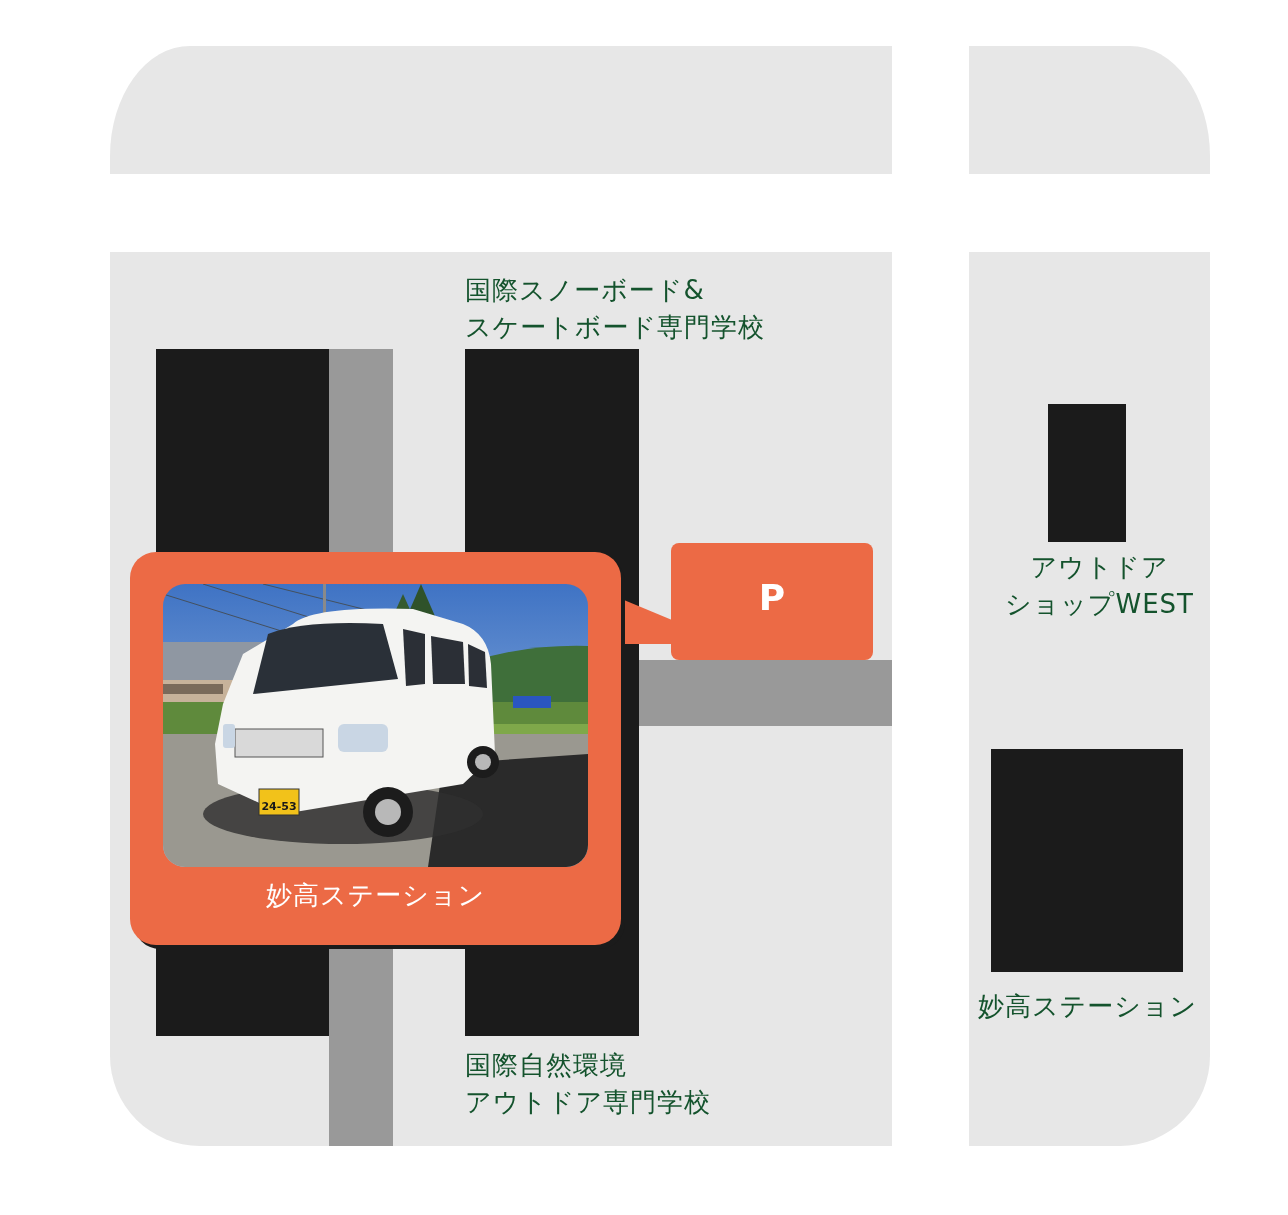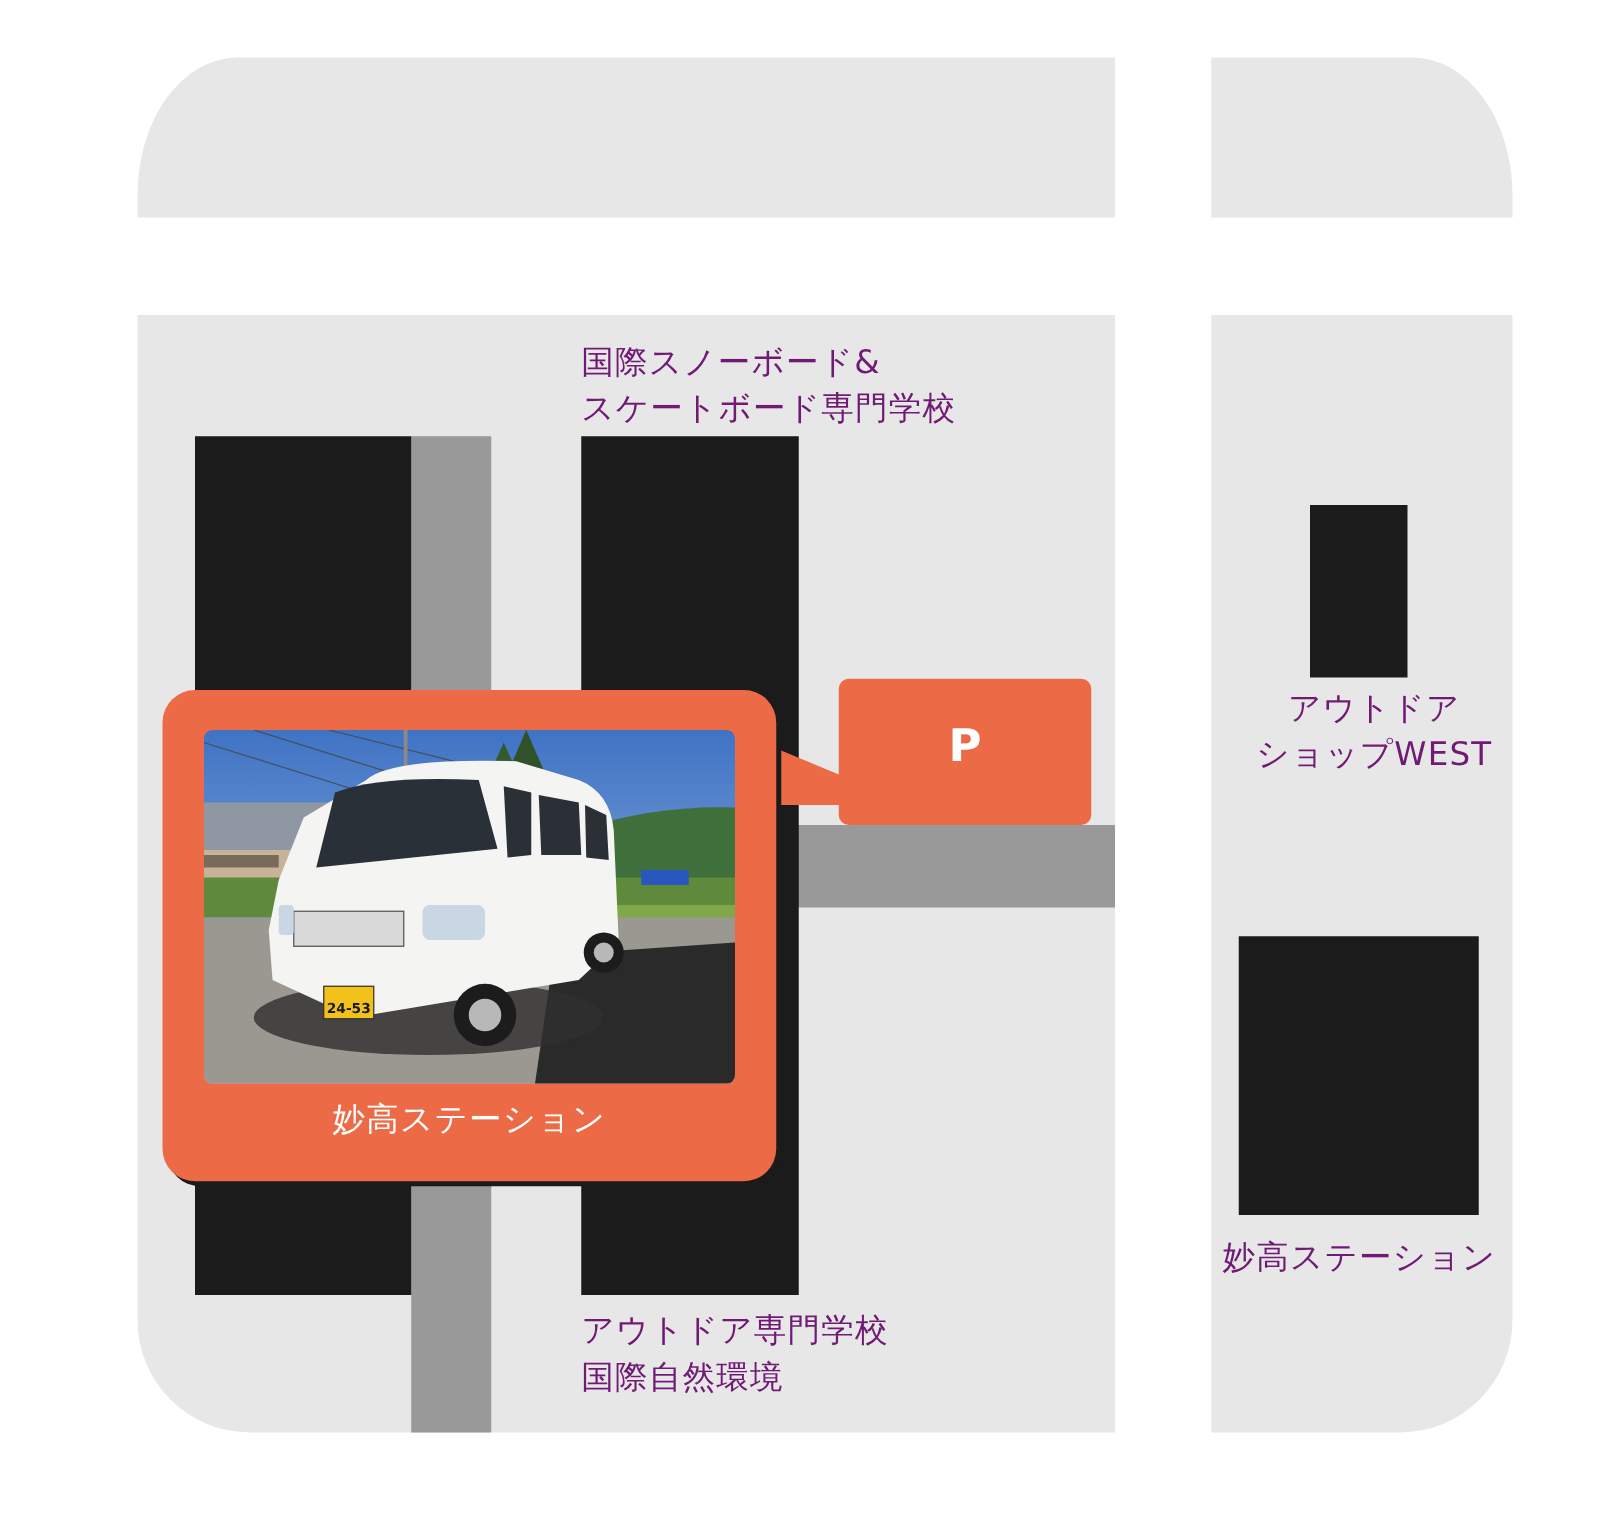--- a/index.html
+++ b/index.html
@@ -2,24 +2,24 @@
 <html><head>
 <meta charset="utf-8">
 <style>
   html, body { margin:0; padding:0; background:#ffffff; }
   body { width:1288px; height:1215px; position:relative; overflow:hidden;
          font-family:"DejaVu Sans","Liberation Sans",sans-serif; }
   .abs { position:absolute; }
   .block { background:#e7e7e7; }
   .bldg  { background:#1b1b1b; }
   .road  { background:#999999; }
-  .lbl { color:#701a75; font-size:26px; line-height:37px; letter-spacing:1px; white-space:nowrap; }
+  .lbl { color:#14532d; font-size:26px; line-height:37px; letter-spacing:1px; white-space:nowrap; }
   .callout-shadow { background:#1b1b1b; border-radius:26px; }
   .callout { background:#ec6a45; border-radius:26px; }
-  .photo { border-radius:7px; overflow:hidden; }
+  .photo { border-radius:22px; overflow:hidden; }
   .station-name { color:#ffffff; font-size:26px; letter-spacing:1px; text-align:center; white-space:nowrap; }
   .pmark { background:#ec6a45; border-radius:8px; color:#fff; font-weight:bold; font-size:36px;
            display:flex; align-items:center; justify-content:center; }
 </style>
 </head>
 <body>
 
 <div class="abs" style="left:0;top:0;width:1288px;height:1215px;">
 
   <div class="abs block" style="left:110px;top:46px;width:782px;height:128px;border-top-left-radius:80px 110px;"></div>
@@ -33,22 +33,22 @@
   <div class="abs bldg" style="left:156px;top:349px;width:173px;height:687px;"></div>
   <div class="abs bldg" style="left:465px;top:349px;width:174px;height:687px;"></div>
   <div class="abs bldg" style="left:1048px;top:404px;width:78px;height:138px;"></div>
   <div class="abs bldg" style="left:991px;top:749px;width:192px;height:223px;"></div>
 
   <div class="abs lbl" style="left:465px;top:272px;">
     <div>国際スノーボード&amp;</div>
     <div>スケートボード専門学校</div>
   </div>
   <div class="abs lbl" style="left:465px;top:1047px;">
+    <div>国際自然環境</div>
     <div>アウトドア専門学校</div>
-    <div>国際自然環境</div>
   </div>
   <div class="abs lbl" style="left:1005px;top:549px;text-align:center;">
     <div>アウトドア</div>
     <div>ショップWEST</div>
   </div>
   <div class="abs lbl" style="left:978px;top:988px;">
     <div>妙高ステーション</div>
   </div>
 
   <div class="abs pmark" style="left:671px;top:543px;width:202px;height:117px;">

